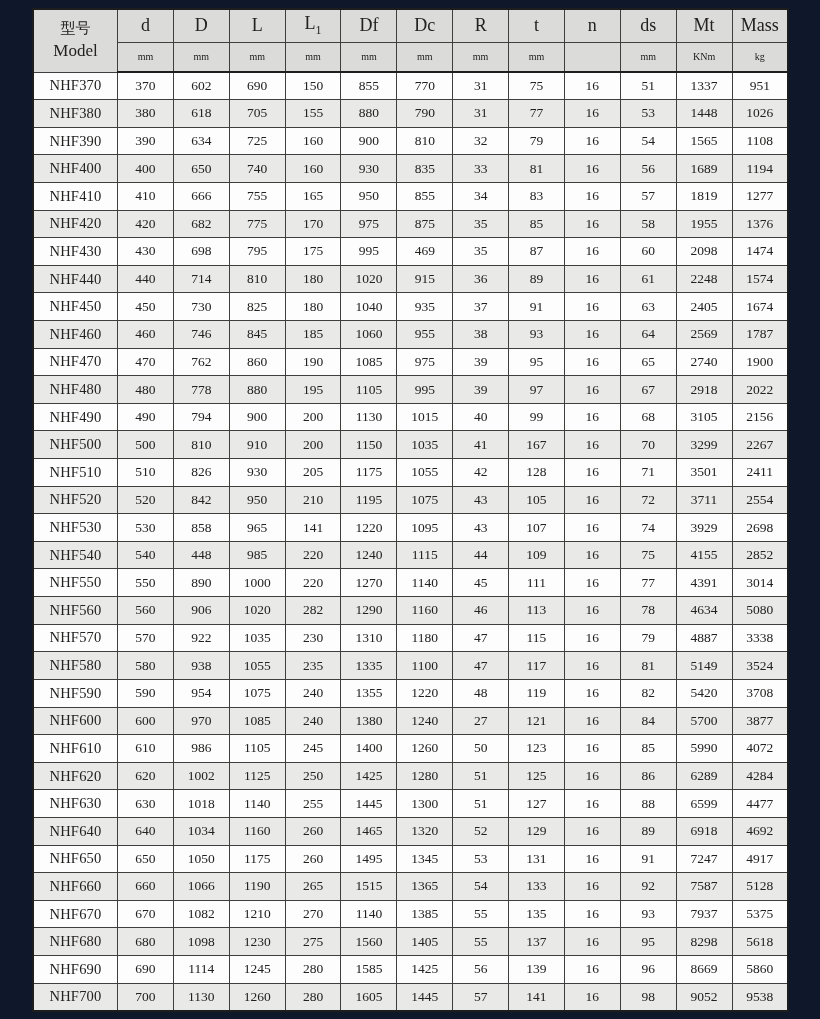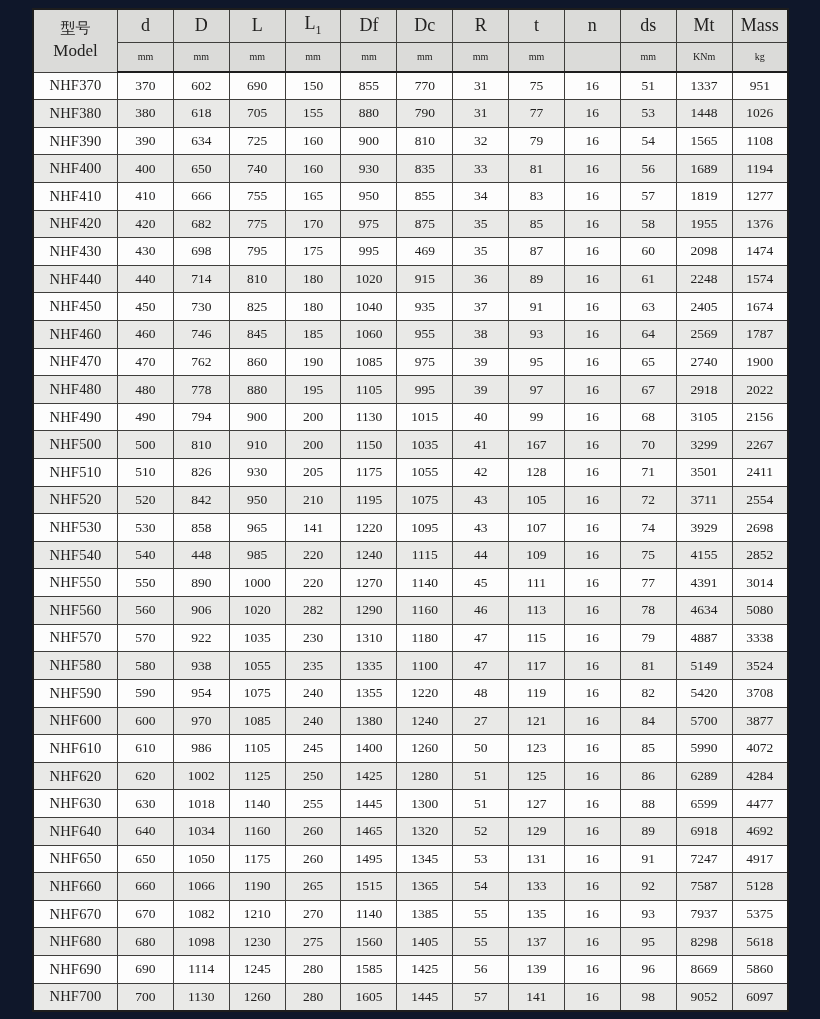--- a/index.html
+++ b/index.html
@@ -619,17 +619,17 @@
           <td>1130</td>
           <td>1260</td>
           <td>280</td>
           <td>1605</td>
           <td>1445</td>
           <td>57</td>
           <td>141</td>
           <td>16</td>
           <td>98</td>
           <td>9052</td>
-          <td>6097</td>
+          <td>9538</td>
         </tr>
       </tbody>
   </table>
 </div>
 
 </body></html>

